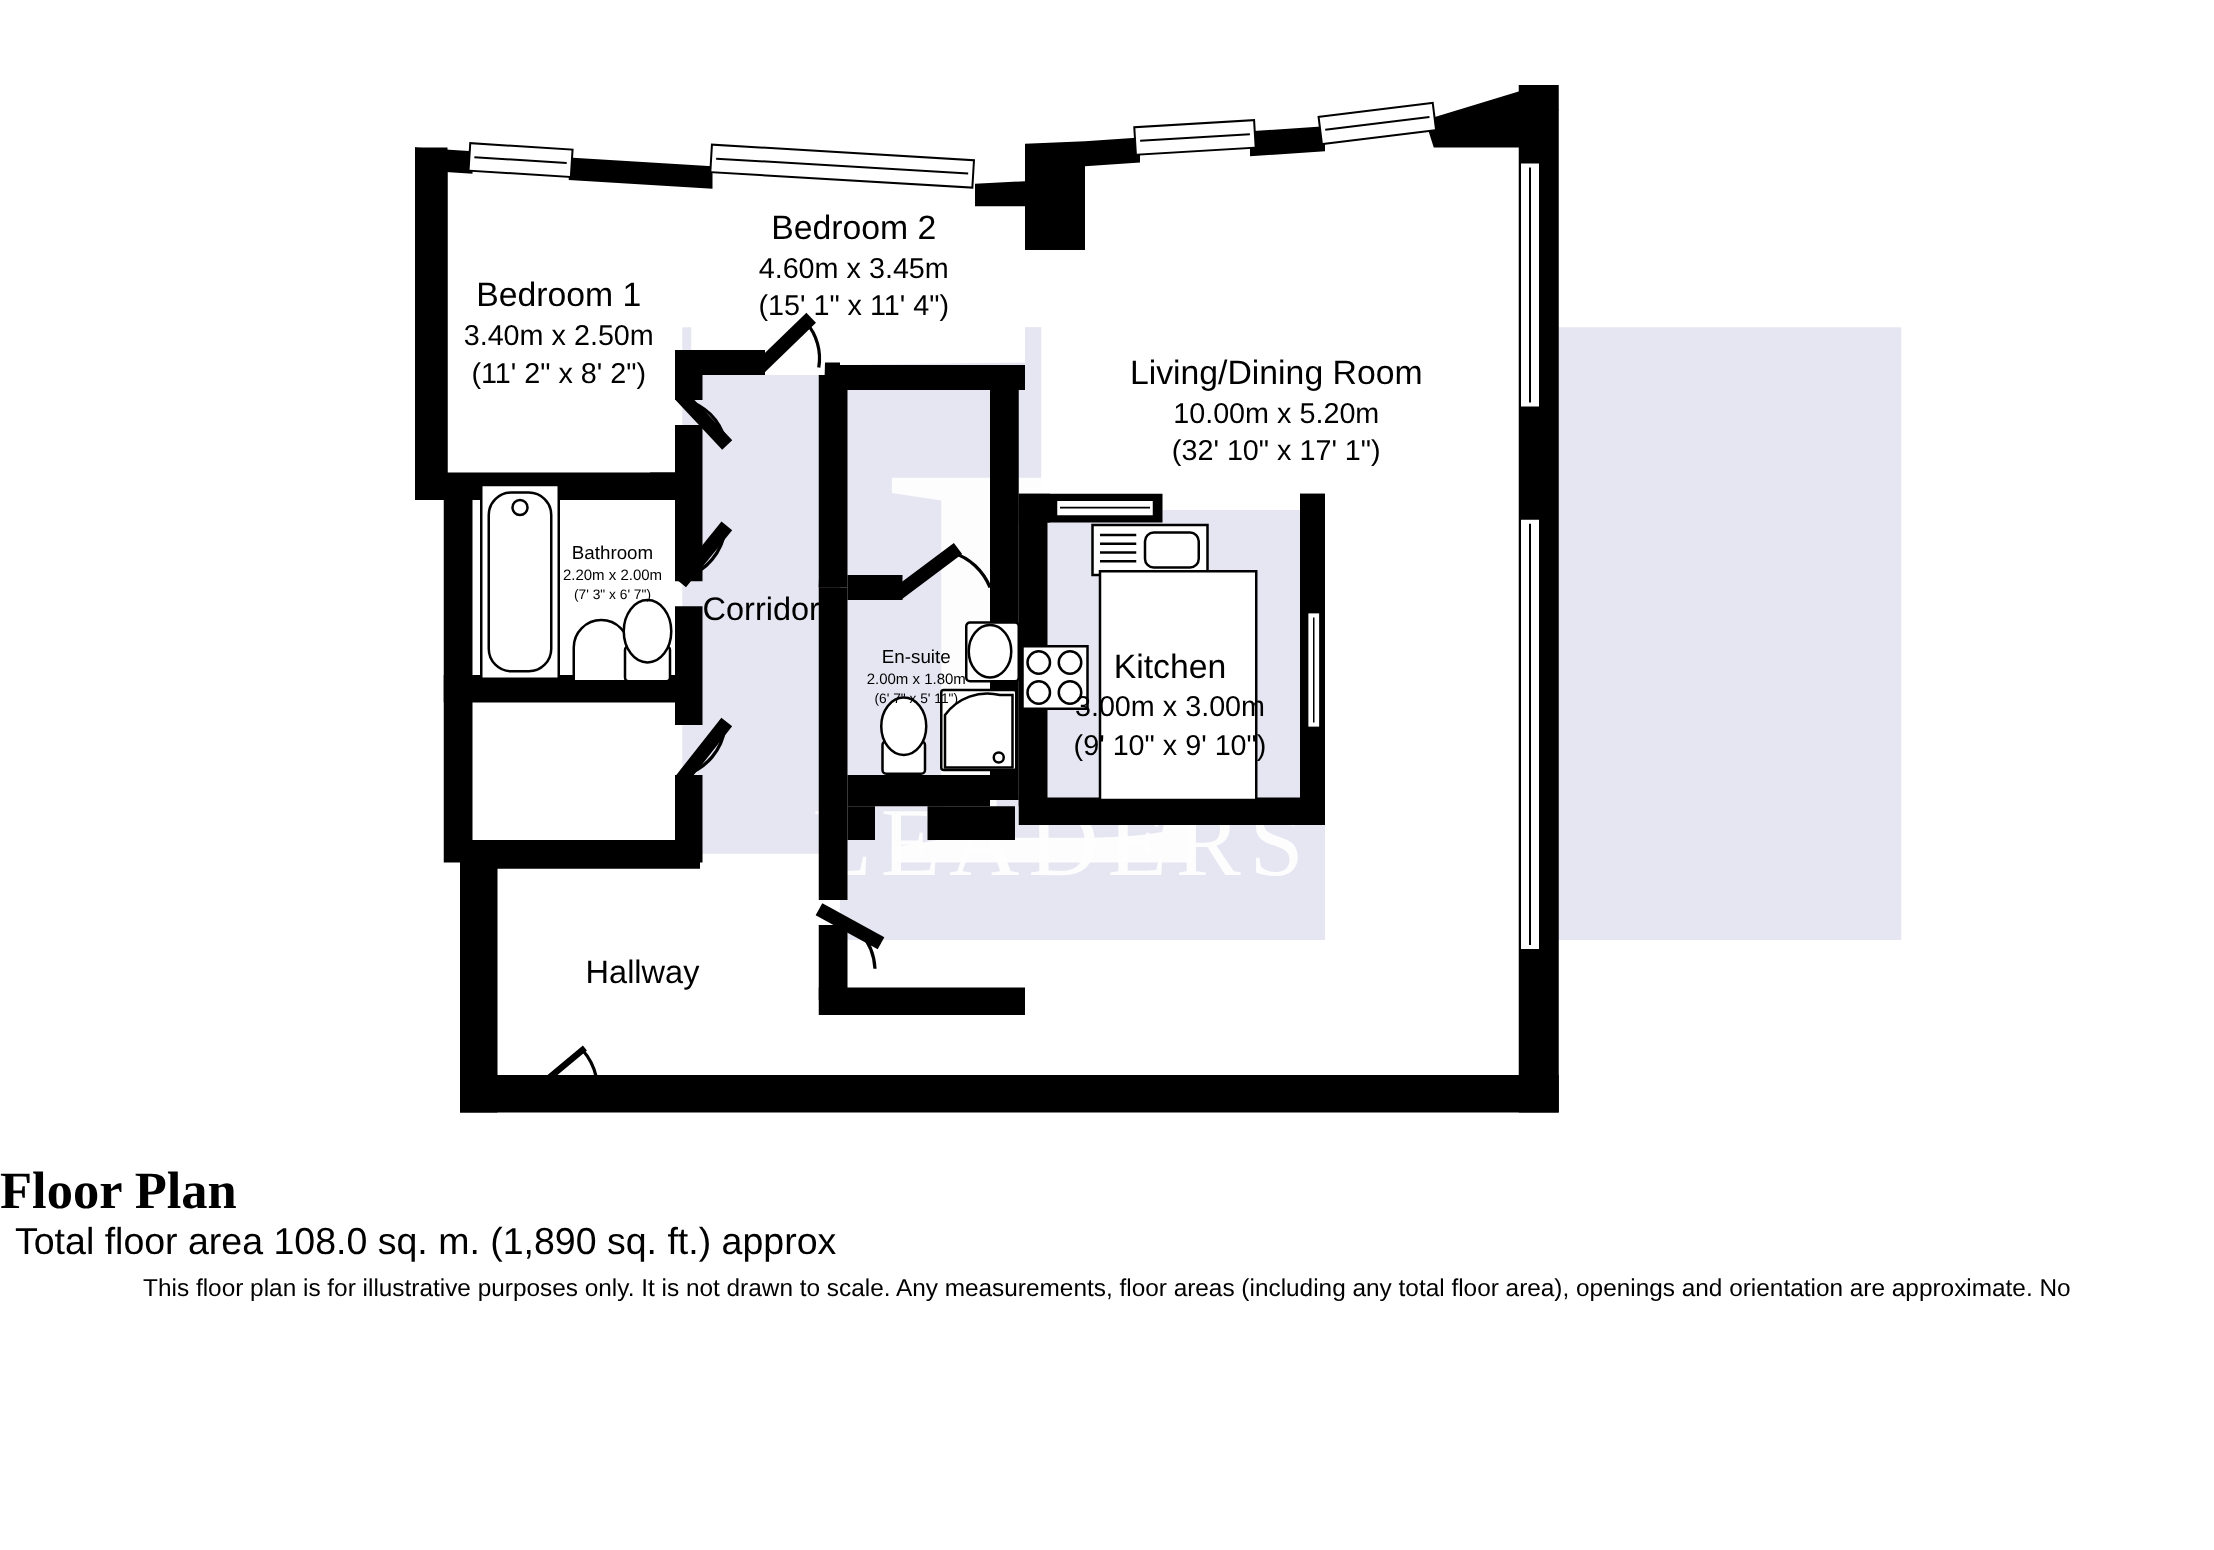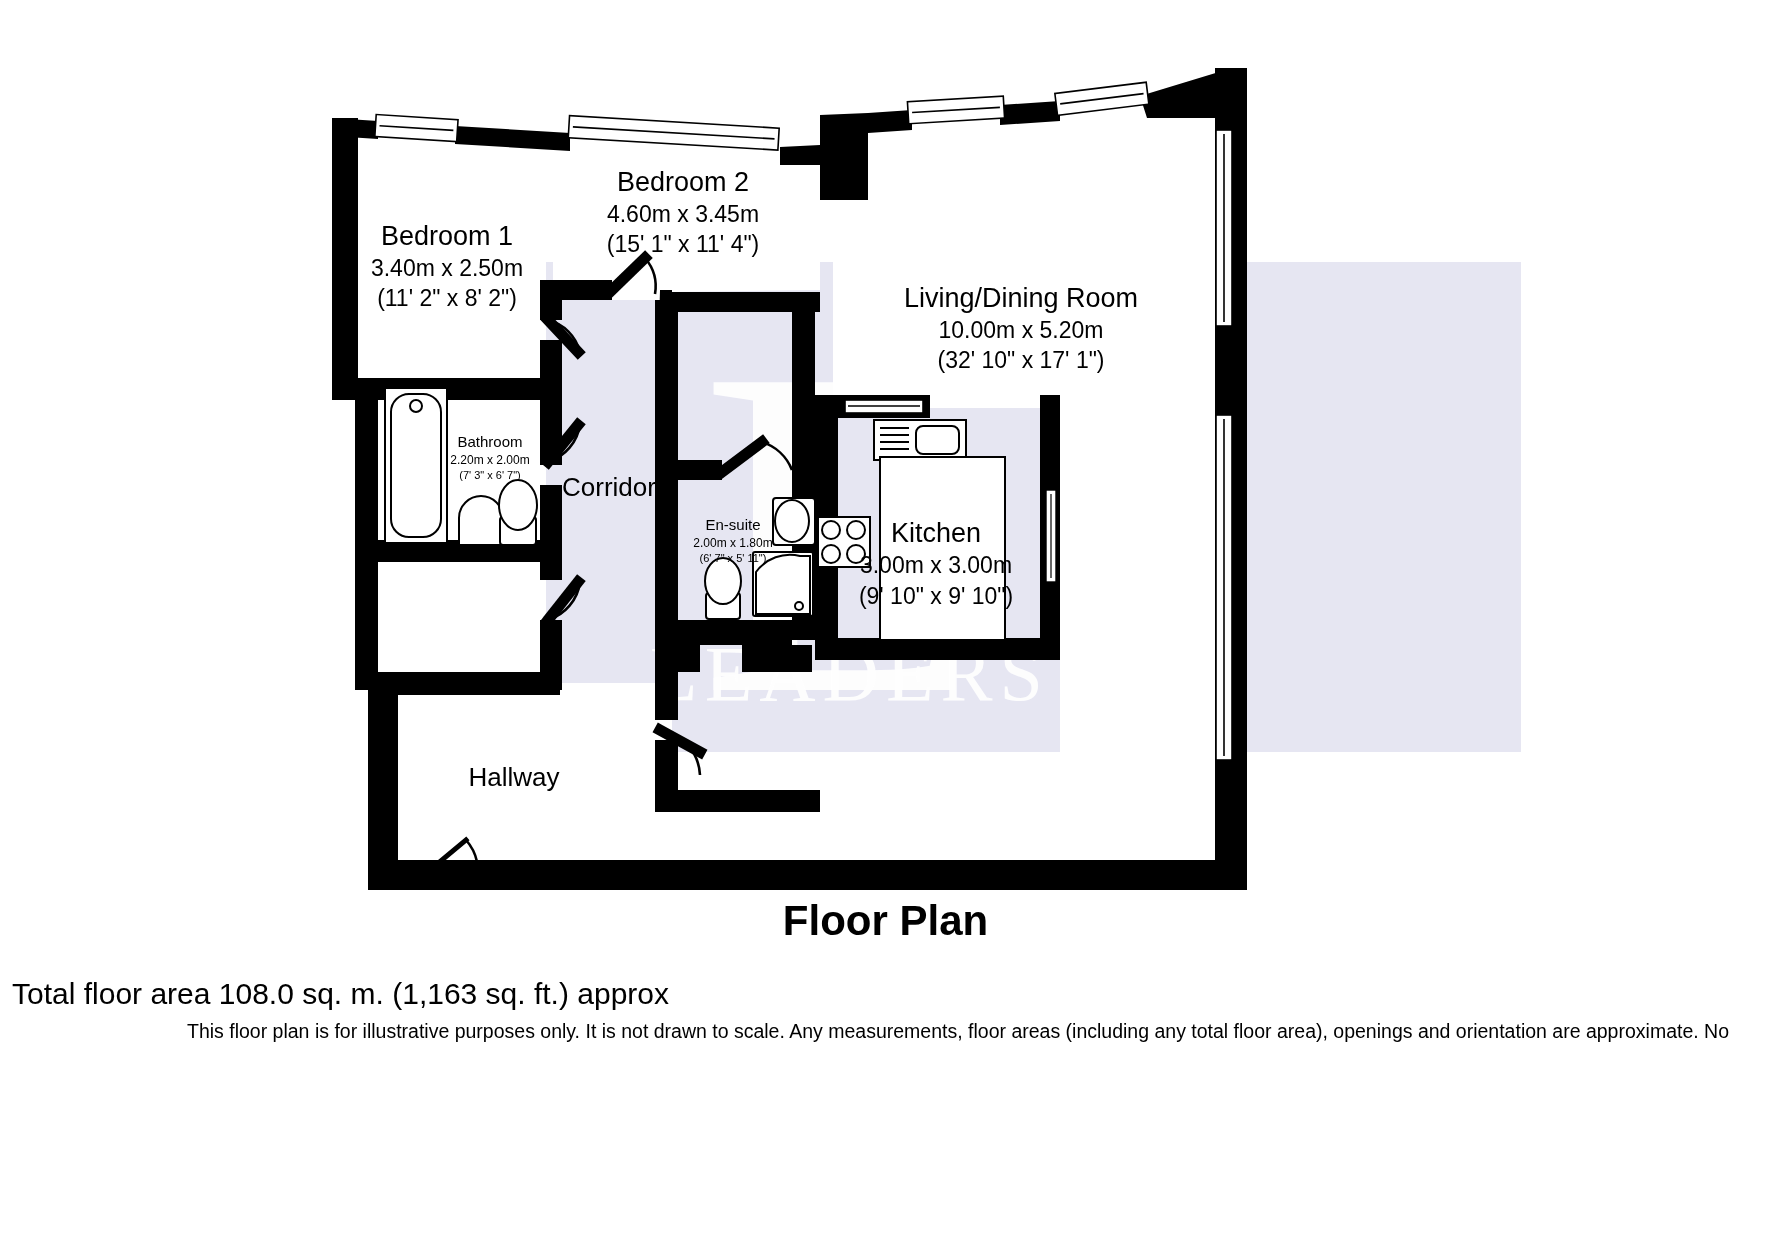--- a/index.html
+++ b/index.html
@@ -22,43 +22,42 @@
     height: 1000px;
   }
   svg#floorplan {
     display: block;
     width: 1771px;
     height: 1000px;
   }
   .ttl {
     position: absolute;
     left: 0;
-    top: 897px;
-    width: 1771px;
-    text-align: center;
+    top: 929px;
+    width: 1771px;
     font-size: 42px;
     font-weight: bold;
     letter-spacing: 0px;
-    font-family: Liberation Sans, sans-serif;
+    font-family: Liberation Serif, serif;
   }
   #footer {
     position: absolute;
     left: 0;
     top: 975px;
     width: 1771px;
   }
   .area-line {
     font-size: 30px;
     padding-left: 12px;
     font-family: "Liberation Sans", sans-serif;
     line-height: 1.25;
   }
   .disclaimer {
     font-size: 19.5px;
-    text-align: right;
+    text-align: center;
     line-height: 1.45;
     padding: 4px 42px 0 42px;
     font-family: "Liberation Sans", sans-serif;
   }
   text { font-family: "Liberation Sans", sans-serif; }
   .room-name { font-size: 27px; text-anchor: middle; fill:#000; }
   .room-dim  { font-size: 23px; text-anchor: middle; fill:#000; }
   .room-name-sm { font-size: 15px; text-anchor: middle; fill:#000; }
   .room-dim-sm  { font-size: 12px; text-anchor: middle; fill:#000; }
   .room-dim-xs  { font-size: 11px; text-anchor: middle; fill:#000; }
@@ -296,15 +295,15 @@
 
     <text class="plain-name" x="514" y="786">Hallway</text>
   </g>
 
 </svg>
 </div>
 
 <div class="ttl">Floor Plan</div>
 
 <div id="footer">
-  <div class="area-line">Total floor area 108.0 sq. m. (1,163 sq. ft.) approx</div>
+  <div class="area-line">Total floor area 108.0 sq. m. (1,890 sq. ft.) approx</div>
   <div class="disclaimer">This floor plan is for illustrative purposes only. It is not drawn to scale. Any measurements, floor areas (including any total floor area), openings and orientation are approximate. No</div>
 </div>
 
 </body></html>

